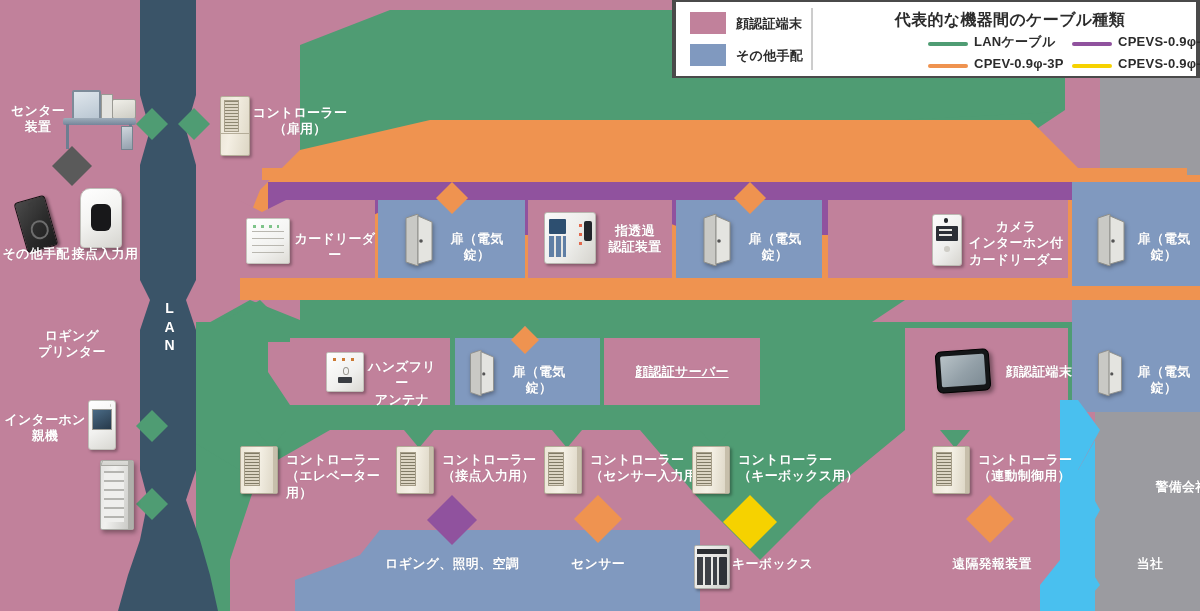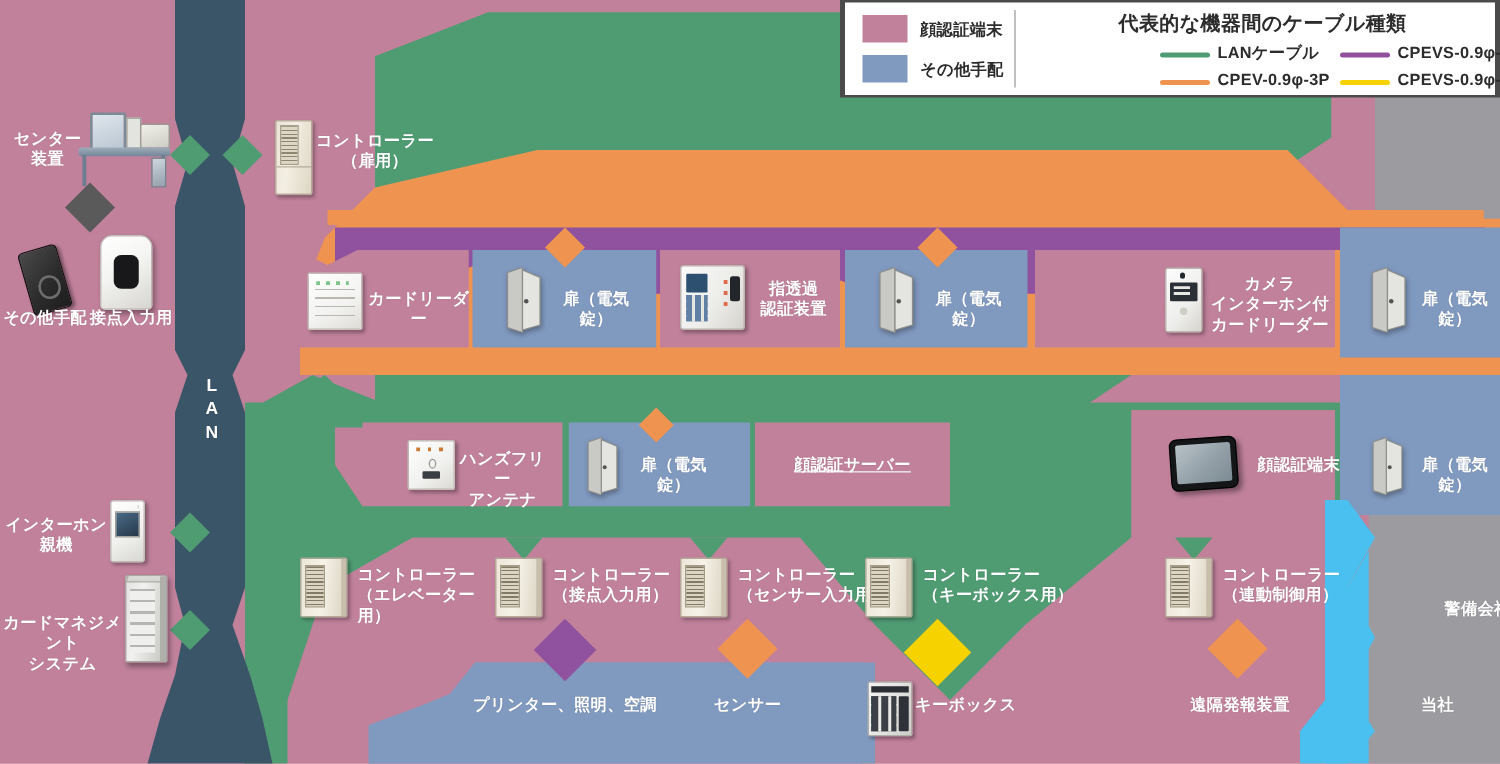--- a/index.html
+++ b/index.html
@@ -339,35 +339,35 @@
     <div class="tip"></div>
       <div class="circ"></div>
   </div>
   <div class="lbl" style="left:0px;top:246px;width:72px;">その他手配</div>
 
   <div class="dev veinreg" style="left:80px;top:188px;width:40px;height:58px;">
     <div class="hole"></div>
   </div>
   <div class="lbl" style="left:66px;top:246px;width:78px;">接点入力用</div>
 
+  <div class="lbl" style="left:20px;top:328px;width:104px;">ロギング
+プリンター</div>
 
   <div class="dev master" style="left:88px;top:400px;width:26px;height:48px;">
     <div class="dot"></div>
       <div class="lcd"></div>
   </div>
   <div class="lbl" style="left:4px;top:412px;width:82px;">インターホン
 親機</div>
 
   <div class="dev tower" style="left:100px;top:460px;width:32px;height:68px;">
     <div class="lid"></div>
       <div class="bays"></div>
       <div class="side"></div>
   </div>
-  <div class="lbl" style="left:0px;top:490px;width:100px;">カードマネジメント
-システム</div>
 
   <div class="dev ctrl-tall" style="left:220px;top:96px;width:28px;height:58px;">
     <div class="grill"></div>
     <div class="seam" style="top:62%;"></div>
   </div>
   <div class="lbl" style="left:252px;top:105px;width:96px;">コントローラー
 （扉用）</div>
 
   <div class="dev reader" style="left:246px;top:218px;width:42px;height:44px;">
     <div class="leds"></div>
@@ -471,21 +471,21 @@
   <div class="lbl" style="left:694px;top:452px;width:128px;text-align:left;padding-left:44px;">コントローラー
 （キーボックス用）</div>
 
   <div class="dev ctrl-box" style="left:932px;top:446px;width:36px;height:46px;">
     <div class="grill"></div>
       <div class="side"></div>
   </div>
   <div class="lbl" style="left:934px;top:452px;width:126px;text-align:left;padding-left:44px;">コントローラー
 （連動制御用）</div>
 
-  <div class="lbl" style="left:378px;top:556px;width:148px;">プリンター、照明、空調</div>
+  <div class="lbl" style="left:378px;top:556px;width:148px;">ロギング、照明、空調</div>
 
   <div class="lbl" style="left:546px;top:556px;width:104px;">センサー</div>
 
   <div class="dev keybox" style="left:694px;top:545px;width:34px;height:42px;">
     <div class="top"></div>
       <div class="grid"></div>
       <div class="pad"></div>
   </div>
   <div class="lbl" style="left:732px;top:556px;width:90px;text-align:left;">キーボックス</div>
 

